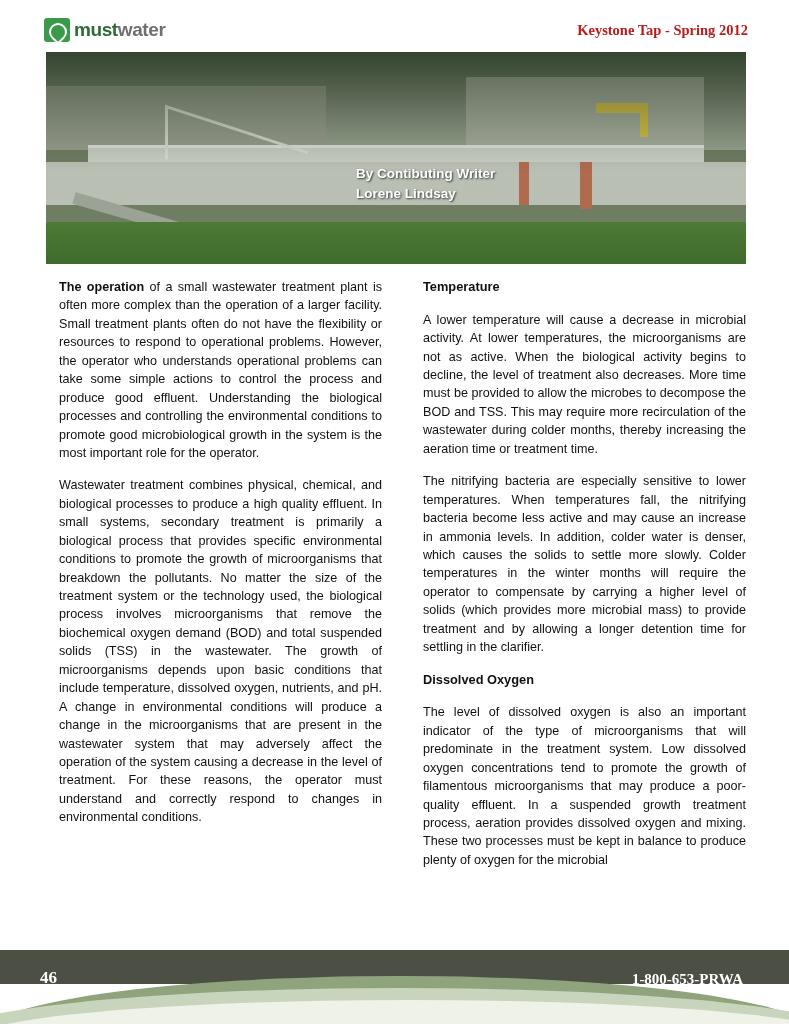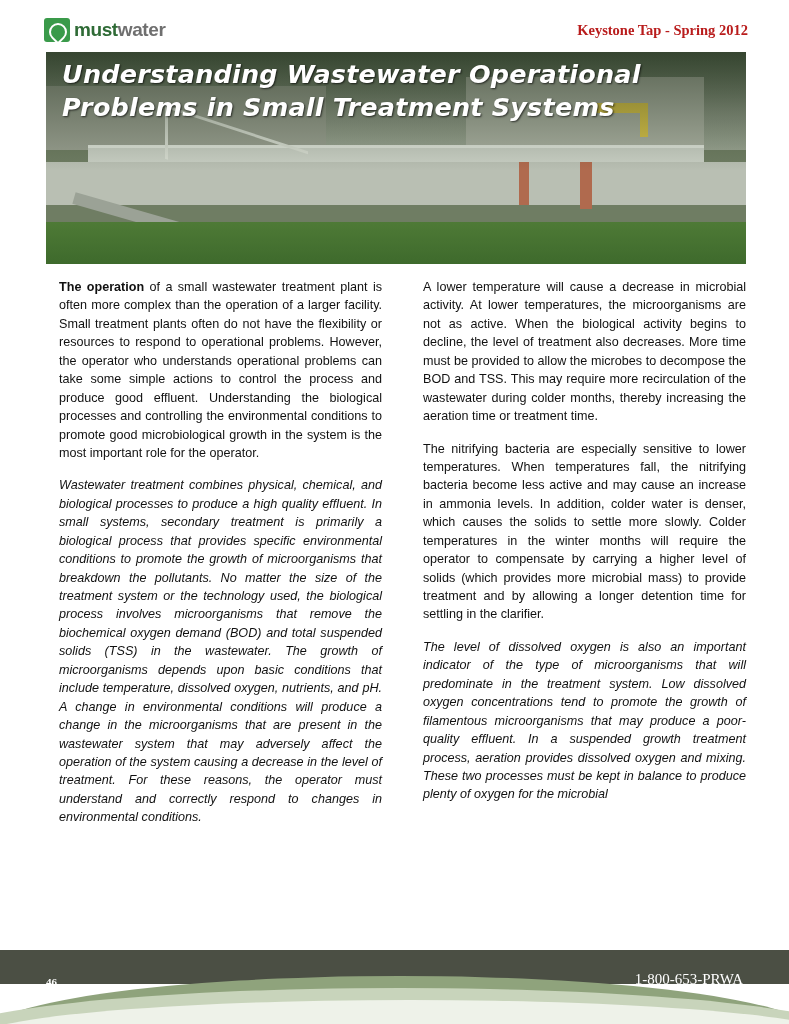--- a/index.html
+++ b/index.html
@@ -208,21 +208,21 @@
     text-align: justify;
     color: #111111;
   }
   .col-left { left: 0; }
   .col-right { left: 364px; }
 
   .col p {
     margin: 0 0 14px 13px;
     text-align: justify;
   }
-  .col p:last-child { margin-bottom: 0; font-style: italic; }
+  .col p:last-child { margin-bottom: 0; }
   .subhead {
     font-weight: bold;
     margin: 0 0 2px 0;
     text-align: left;
     font-size: 12.8px;
   }
   .lead-bold { font-weight: bold; }
 
   
   .footer-art {
@@ -255,34 +255,34 @@
   }
   .wave3 {
     position: absolute;
     left: -30px; top: 50px;
     width: 880px; height: 50px;
     background: #eef2e9;
     border-radius: 50% 50% 0 0 / 40px 40px 0 0;
   }
   .page-num {
     position: absolute;
-    left: 46px;
+    left: 40px;
     bottom: 36px;
     font-family: "Liberation Serif", serif;
-    font-size: 11px;
+    font-size: 17px;
     font-weight: bold;
     color: #ffffff;
   }
   .phone {
     position: absolute;
     right: 46px;
     bottom: 36px;
     font-family: "Liberation Serif", serif;
     font-size: 15px;
-    font-weight: normal;
+    font-weight: bold;
     color: #ffffff;
     text-align: center;
   }
 </style>
 </head>
 <body>
 
 <div class="page">
 
   <div class="header">
@@ -300,33 +300,38 @@
     <div class="hero-yellow"></div>
     <div class="hero-yellow2"></div>
     <div class="hero-tank"></div>
     <div class="hero-tank2"></div>
     <div class="hero-rail"></div>
     <div class="hero-pipe"></div>
     <div class="hero-pipe2"></div>
     <div class="hero-pipe3"></div>
     <div class="hero-grass"></div>
     <div class="hero-shade"></div>
-    <div class="hero-title">Understanding Wastewater Operational Problems in Small Treatment Systems</div>
+    <div class="hero-byline">
+      <div>By Contibuting Writer</div>
+      <div>Lorene Lindsay</div>
+    </div>
   </div>
 
   <div class="cols">
 
     <div class="col col-left">
       <p><span class="lead-bold">The operation</span><span> of a small wastewater treatment plant is often more complex than the operation of a larger facility. Small treatment plants often do not have the flexibility or resources to respond to operational problems. However, the operator who understands operational problems can take some simple actions to control the process and produce good effluent. Understanding the biological processes and controlling the environmental conditions to promote good microbiological growth in the system is the most important role for the operator.</span></p>
       <p>Wastewater treatment combines physical, chemical, and biological processes to produce a high quality effluent. In small systems, secondary treatment is primarily a biological process that provides specific environmental conditions to promote the growth of microorganisms that breakdown the pollutants. No matter the size of the treatment system or the technology used, the biological process involves microorganisms that remove the biochemical oxygen demand (BOD) and total suspended solids (TSS) in the wastewater. The growth of microorganisms depends upon basic conditions that include temperature, dissolved oxygen, nutrients, and pH. A change in environmental conditions will produce a change in the microorganisms that are present in the wastewater system that may adversely affect the operation of the system causing a decrease in the level of treatment. For these reasons, the operator must understand and correctly respond to changes in environmental conditions.</p>
     </div>
 
     <div class="col col-right">
+      <p class="subhead">Temperature</p>
       <p>A lower temperature will cause a decrease in microbial activity. At lower temperatures, the microorganisms are not as active. When the biological activity begins to decline, the level of treatment also decreases. More time must be provided to allow the microbes to decompose the BOD and TSS. This may require more recirculation of the wastewater during colder months, thereby increasing the aeration time or treatment time.</p>
       <p>The nitrifying bacteria are especially sensitive to lower temperatures. When temperatures fall, the nitrifying bacteria become less active and may cause an increase in ammonia levels. In addition, colder water is denser, which causes the solids to settle more slowly. Colder temperatures in the winter months will require the operator to compensate by carrying a higher level of solids (which provides more microbial mass) to provide treatment and by allowing a longer detention time for settling in the clarifier.</p>
+      <p class="subhead">Dissolved Oxygen</p>
       <p>The level of dissolved oxygen is also an important indicator of the type of microorganisms that will predominate in the treatment system. Low dissolved oxygen concentrations tend to promote the growth of filamentous microorganisms that may produce a poor-quality effluent. In a suspended growth treatment process, aeration provides dissolved oxygen and mixing. These two processes must be kept in balance to produce plenty of oxygen for the microbial</p>
     </div>
 
   </div>
 
   <div class="footer-art">
     <div class="footer-band"></div>
     <div class="wave1"></div>
     <div class="wave2"></div>
     <div class="wave3"></div>

